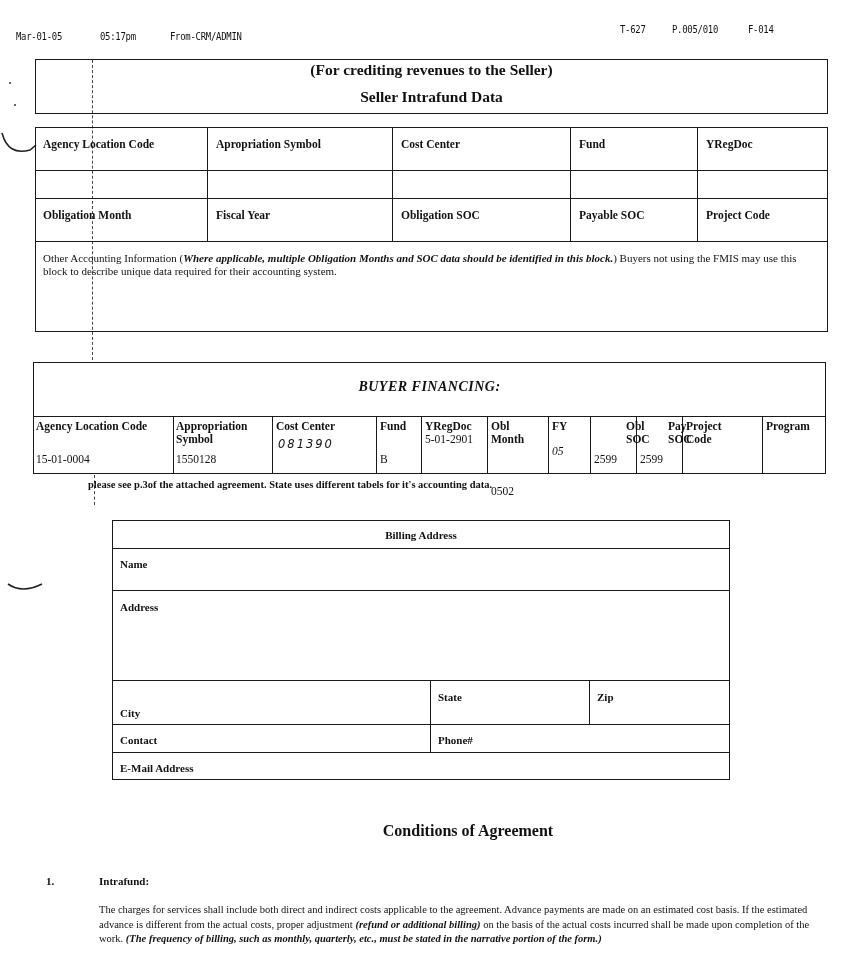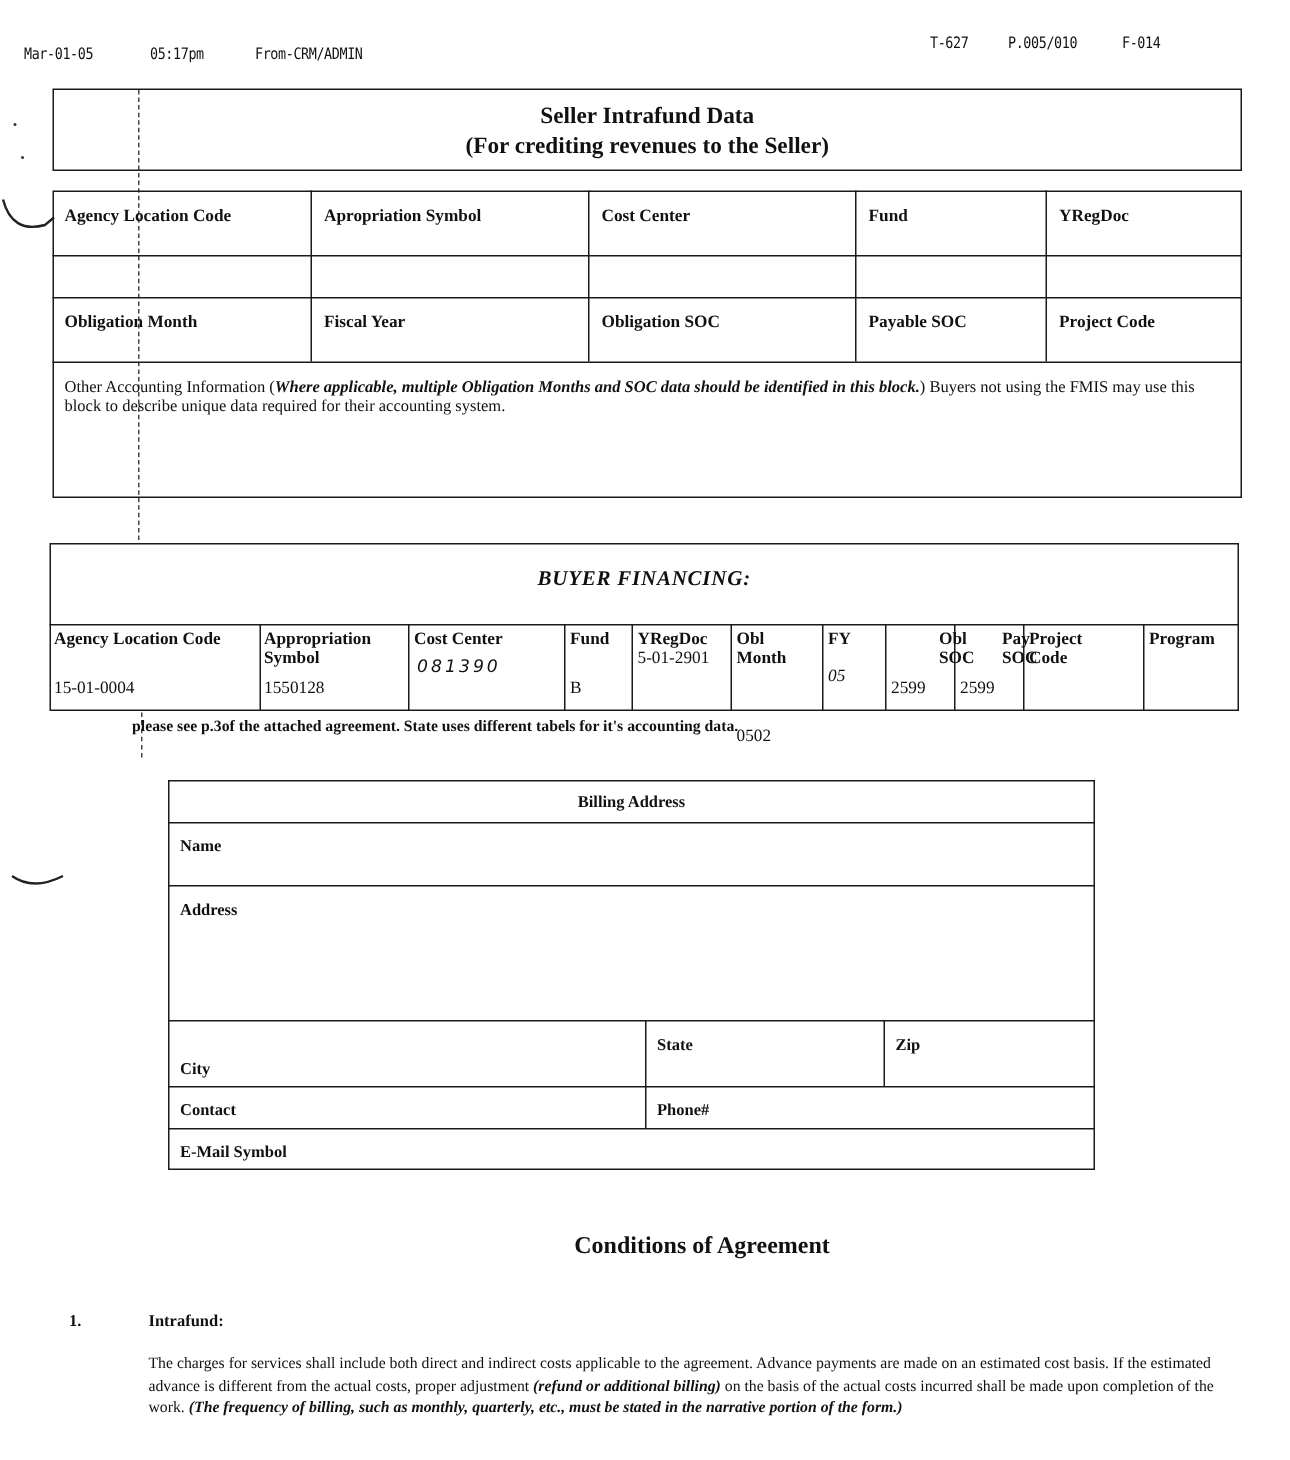--- a/index.html
+++ b/index.html
@@ -34,22 +34,22 @@
   <path d="M2 5 Q8 28 30 22 L36 17" fill="none" stroke="#222" stroke-width="1.6"></path>
 </svg>
 <svg class="abs" style="left:4px;top:580px;" width="40" height="20">
   <path d="M4 4 Q18 14 38 4" fill="none" stroke="#222" stroke-width="1.6"></path>
 </svg>
 <div class="dash" style="left:92px;top:60px;height:300px;"></div>
 <div class="dash" style="left:94px;top:475px;height:30px;"></div>
 
 <section>
   <div class="box" style="left:35px;top:59px;width:793px;height:55px;">
+    <div class="title" style="line-height:19px;">(For crediting revenues to the Seller)</div>
     <div class="title" style="margin-top:8px;line-height:20px;">Seller Intrafund Data</div>
-    <div class="title" style="line-height:19px;">(For crediting revenues to the Seller)</div>
   </div>
 
   <div class="box" style="left:35px;top:127px;width:793px;height:205px;"></div>
   <div class="hl" style="left:35px;top:170px;width:793px;"></div>
   <div class="hl" style="left:35px;top:198px;width:793px;"></div>
   <div class="hl" style="left:35px;top:241px;width:793px;"></div>
   <div class="vl" style="left:207px;top:127px;height:114px;"></div>
   <div class="vl" style="left:392px;top:127px;height:114px;"></div>
   <div class="vl" style="left:570px;top:127px;height:114px;"></div>
   <div class="vl" style="left:697px;top:127px;height:114px;"></div>
@@ -154,21 +154,21 @@
 
   <div class="cell" style="left:597px;top:691px;font-size:11px;">Zip</div>
   <div class="abs" style="left:591px;top:705px;width:137px;height:18px;"></div>
 
   <div class="cell" style="left:120px;top:734px;font-size:11px;">Contact</div>
   <div class="abs" style="left:180px;top:726px;width:248px;height:24px;"></div>
 
   <div class="cell" style="left:438px;top:734px;font-size:11px;">Phone#</div>
   <div class="abs" style="left:490px;top:726px;width:238px;height:24px;"></div>
 
-  <div class="cell" style="left:120px;top:762px;font-size:11px;">E-Mail Symbol</div>
+  <div class="cell" style="left:120px;top:762px;font-size:11px;">E-Mail Address</div>
   <div class="abs" style="left:215px;top:754px;width:513px;height:24px;"></div>
 </section>
 
 <section>
   <div class="abs" style="left:0;top:822px;width:936px;text-align:center;font-weight:bold;font-size:16px;">Conditions of Agreement</div>
   <div class="abs" style="left:46px;top:875px;font-weight:bold;font-size:11px;">1.</div>
   <div class="abs" style="left:99px;top:875px;font-weight:bold;font-size:11px;">Intrafund:</div>
   <div class="abs" style="left:99px;top:903px;width:730px;font-size:10.5px;line-height:14.5px;">
     <span>The charges for services shall include both direct and indirect costs applicable to the agreement.  Advance payments are made on an estimated cost basis.  If the estimated advance is different from the actual costs, proper adjustment </span><b><i>(refund or additional billing)</i></b><span> on the basis of the actual costs incurred shall be made upon completion of the work.  </span><b><i>(The frequency of billing, such as monthly, quarterly, etc., must be stated in the narrative portion of the form.)</i></b>
   </div>

